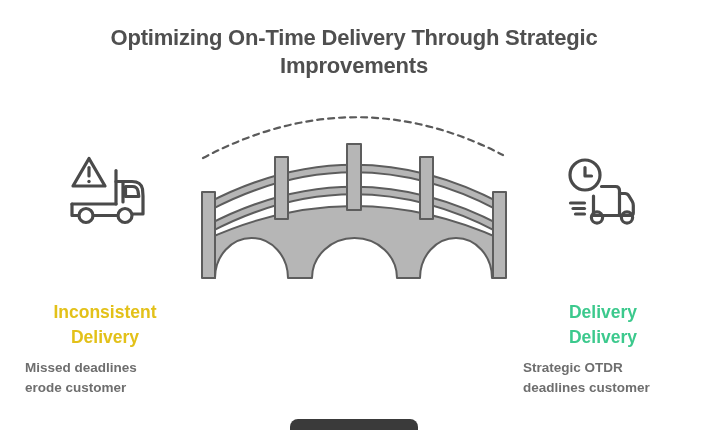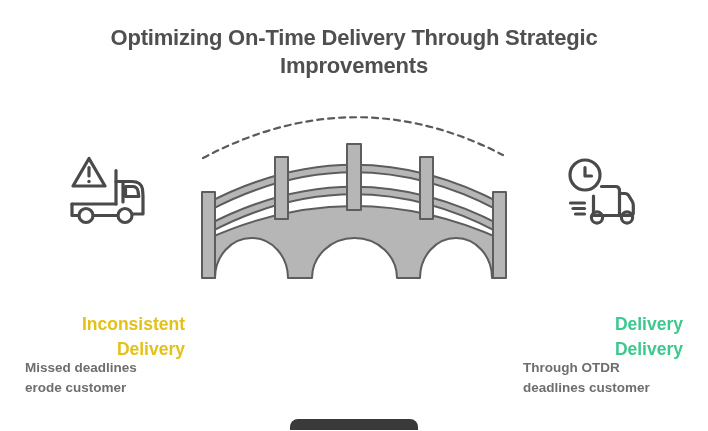--- a/index.html
+++ b/index.html
@@ -14,21 +14,21 @@
     position:absolute;left:0;top:24px;width:708px;
     text-align:center;
     font-size:22px;font-weight:bold;
     letter-spacing:-0.2px;
     line-height:28px;
     color:var(--title-color,#4f4f4f);
   }
   .col-left{left:25px;}
   .col-right{left:523px;}
   .heading{
-    position:absolute;top:312px;width:160px;text-align:right;
+    position:absolute;top:300px;width:160px;text-align:center;
     font-size:17.5px;font-weight:bold;line-height:24.5px;
   }
   .heading-left{color:var(--accent-left,#e3c119);}
   .heading-right{color:var(--accent-right,#3cc98d);}
   .body-text{
     position:absolute;top:358px;width:160px;text-align:left;
     font-size:13.5px;font-weight:bold;line-height:19.5px;
     color:var(--body-color,#6e6e6e);
   }
   .icon-svg{position:absolute;width:100px;height:90px;}
@@ -105,19 +105,19 @@
   <div class="body-text col-left">
     <div>Missed deadlines</div>
     <div>erode customer</div>
   </div>
 
   <div class="heading heading-right col-right">
     <div>Delivery</div>
     <div>Delivery</div>
   </div>
   <div class="body-text col-right">
-    <div>Through OTDR</div>
+    <div>Strategic OTDR</div>
     <div>deadlines customer</div>
   </div>
 
   <div class="watermark"></div>
 
 </div>
 
 </body></html>

